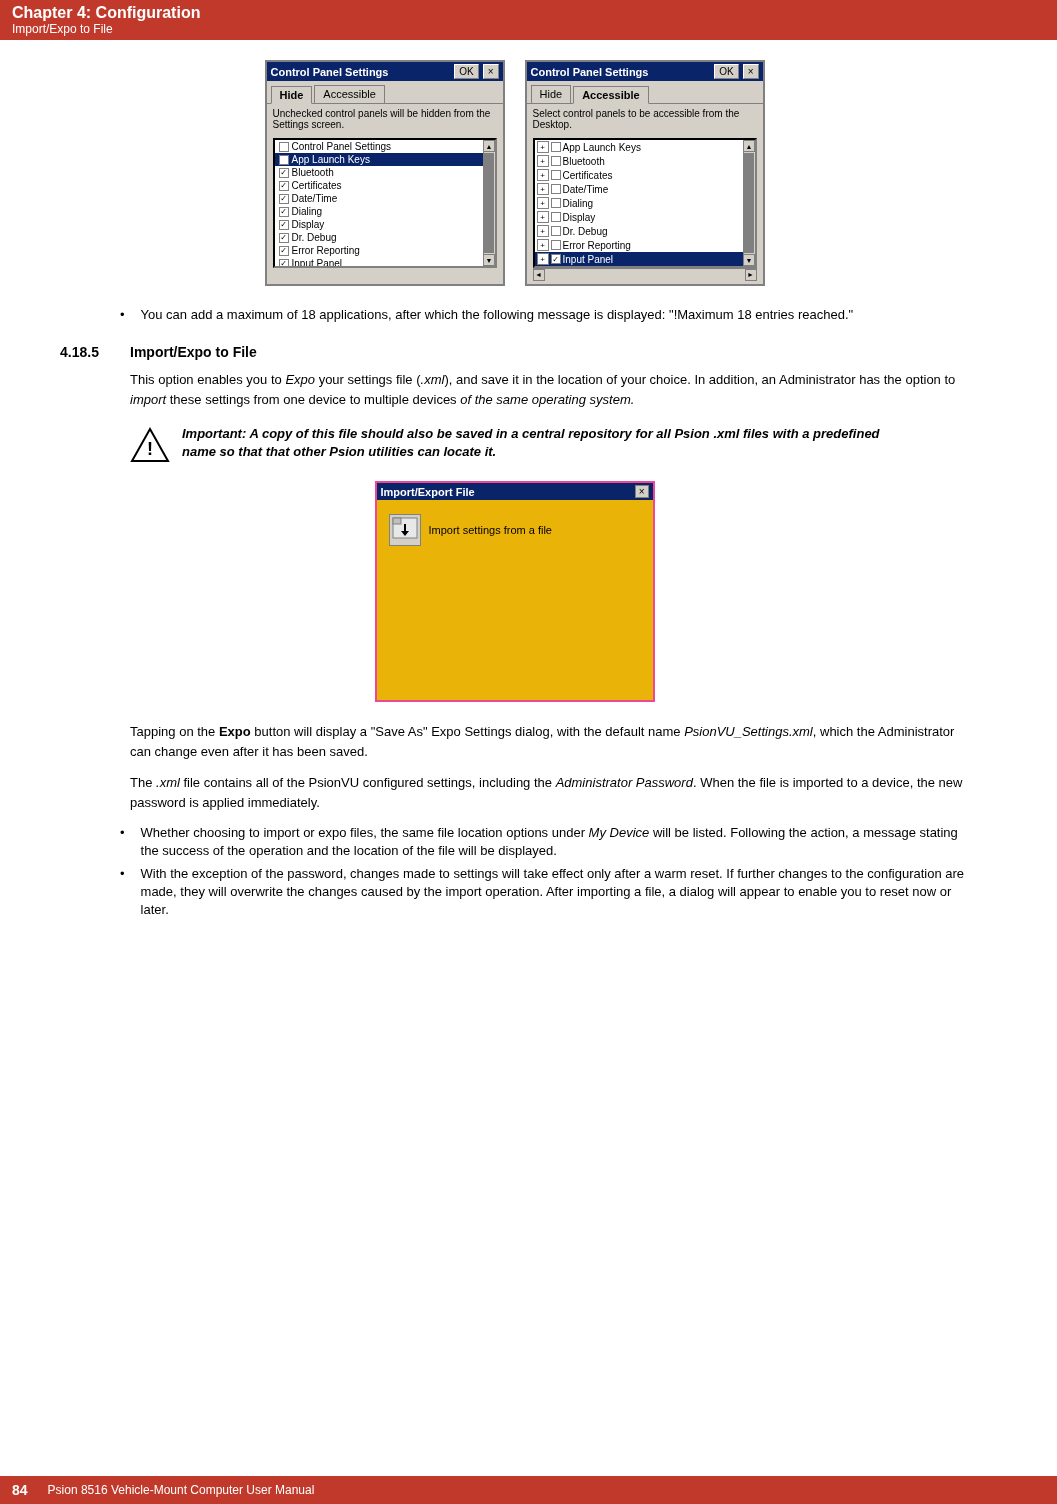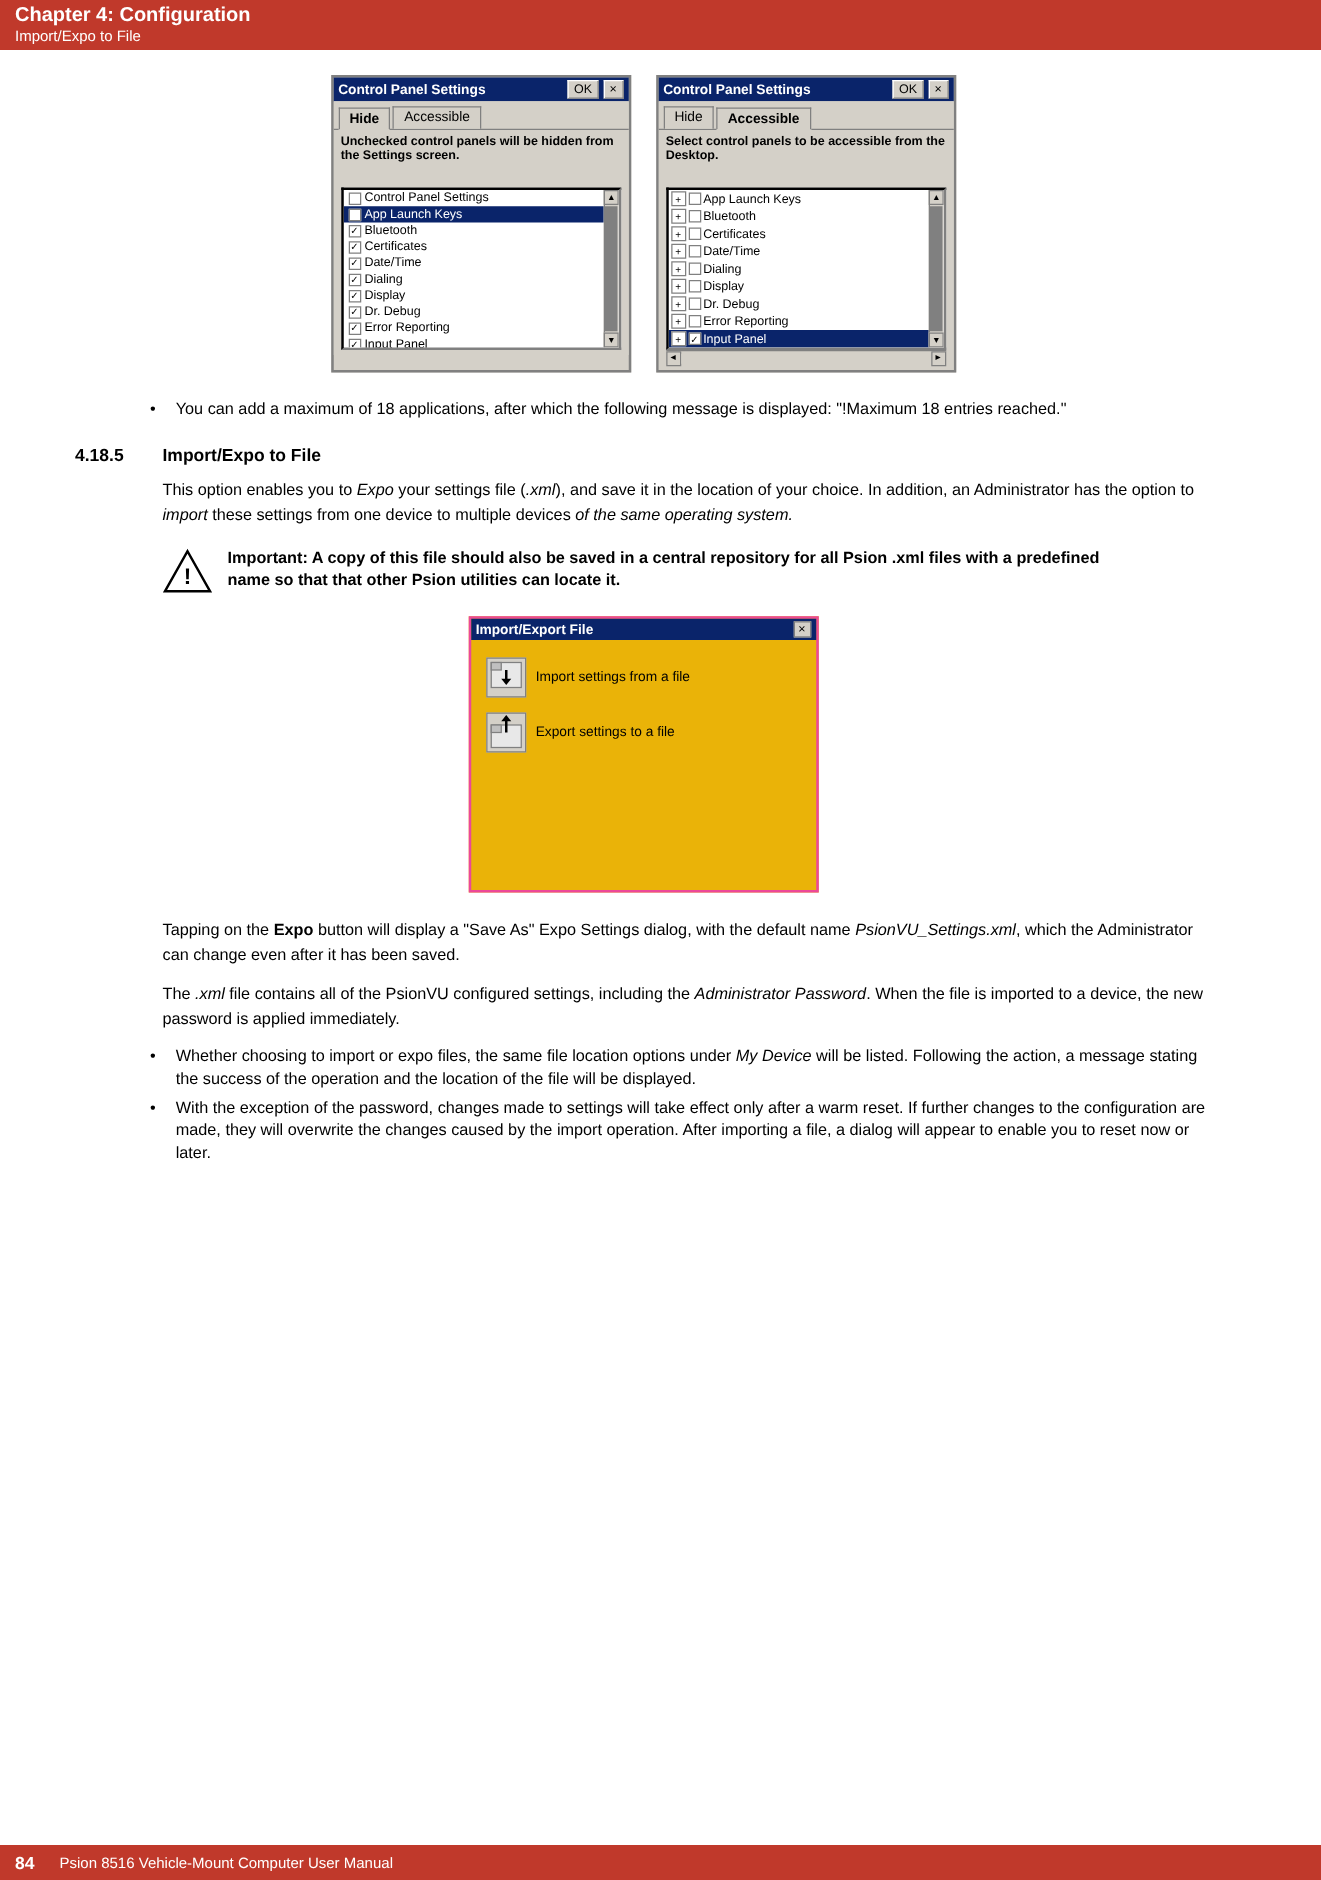--- a/index.html
+++ b/index.html
@@ -105,23 +105,22 @@
       bottom: -1px;
       border-bottom: 1px solid #d4d0c8;
       font-weight: bold;
     }
     .ce-content {
       padding: 4px 6px;
       background: #d4d0c8;
     }
     .ce-info-text {
       font-size: 10px;
-      margin-bottom: 20px;
+      margin-bottom: 8px;
       color: #000;
-      font-weight: bold;
     }
     .ce-listbox {
       background: #fff;
       border: 2px inset #808080;
       border-top-color: #404040;
       border-left-color: #404040;
       height: 130px;
       overflow: hidden;
       position: relative;
     }
@@ -279,20 +278,21 @@
       flex-shrink: 0;
       width: 40px;
       height: 40px;
     }
     .warning-text {
       font-size: 13px;
       line-height: 1.4;
     }
     .warning-text strong {
       font-weight: bold;
+      font-style: italic;
     }
 
     
     .import-export-dialog {
       border: 2px solid #ec4899;
       background: #eab308;
       width: 280px;
       font-family: 'Tahoma', Arial, sans-serif;
       font-size: 11px;
       margin: 0 auto 20px auto;
@@ -584,31 +584,20 @@
         <div class="ie-icon">
           <svg width="28" height="28" viewBox="0 0 28 28" xmlns="http://www.w3.org/2000/svg">
             <rect x="2" y="2" width="24" height="20" fill="#e8e8e8" stroke="#808080" stroke-width="1"></rect>
             <rect x="2" y="2" width="8" height="6" fill="#c0c0c0" stroke="#808080" stroke-width="1"></rect>
             <line x1="14" y1="8" x2="14" y2="18" stroke="#000" stroke-width="2"></line>
             <polygon points="10,15 14,20 18,15" fill="#000"></polygon>
           </svg>
         </div>
         <span class="ie-label">Import settings from a file</span>
       </div>
-      <div class="ie-item">
-        <div class="ie-icon">
-          <svg width="28" height="28" viewBox="0 0 28 28" xmlns="http://www.w3.org/2000/svg">
-            <rect x="2" y="8" width="24" height="18" fill="#e8e8e8" stroke="#808080" stroke-width="1"></rect>
-            <rect x="2" y="8" width="8" height="6" fill="#c0c0c0" stroke="#808080" stroke-width="1"></rect>
-            <line x1="14" y1="2" x2="14" y2="14" stroke="#000" stroke-width="2"></line>
-            <polygon points="10,5 14,0 18,5" fill="#000"></polygon>
-          </svg>
-        </div>
-        <span class="ie-label">Export settings to a file</span>
-      </div>
     </div>
   </div>
 
   <div class="body-text">
     Tapping on the <strong>Expo</strong> button will display a "Save As" Expo Settings dialog, with the default name <em>PsionVU_Settings.xml</em>, which the Administrator can change even after it has been saved.
   </div>
 
   <div class="body-text">
     The <em>.xml</em> file contains all of the PsionVU configured settings, including the <em>Administrator Password</em>. When the file is imported to a device, the new password is applied immediately.
   </div>

